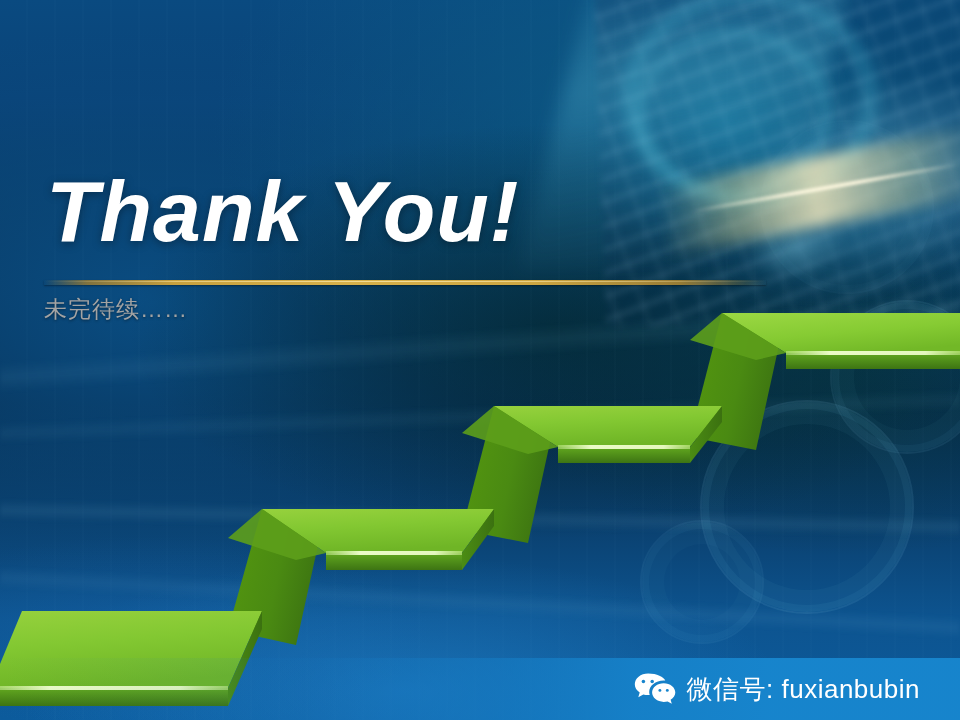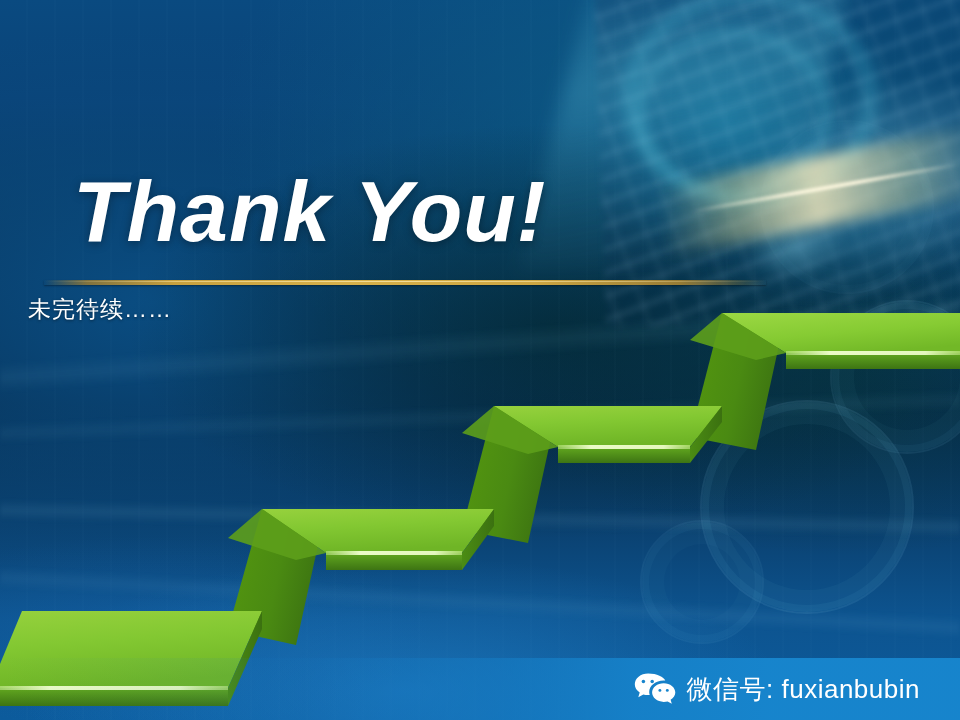--- a/index.html
+++ b/index.html
@@ -195,21 +195,20 @@
     left: 46px;
     top: 168px;
     font-size: 86px;
     font-weight: bold;
     font-style: italic;
     color: #ffffff;
     letter-spacing: 1px;
     line-height: 1;
     text-shadow: 0 2px 10px rgba(0,0,0,0.35);
     white-space: nowrap;
-    margin-left: 27px;
   }
   .divider {
     position: absolute;
     left: 44px;
     top: 280px;
     width: 722px;
     height: 5px;
     background: linear-gradient(90deg,
       rgba(150,110,30,0.00) 0%,
       rgba(168,128,42,0.75) 6%,
@@ -228,24 +227,24 @@
     height: 1px;
     background: linear-gradient(90deg,
       rgba(255,235,170,0) 0%,
       rgba(255,235,170,0.55) 20%,
       rgba(255,240,185,0.70) 50%,
       rgba(255,235,170,0.45) 80%,
       rgba(255,235,170,0) 100%);
   }
   .subtitle {
     position: absolute;
-    left: 28px;
+    left: 44px;
     top: 294px;
     font-size: 23px;
-    color: #ffffff;
+    color: #a3a3a3;
     letter-spacing: 1px;
     white-space: nowrap;
     text-shadow: 0 1px 3px rgba(0,0,0,0.45);
   }
 
   
   .stairs { position: absolute; inset: 0; }
 
   
   .watermark {

